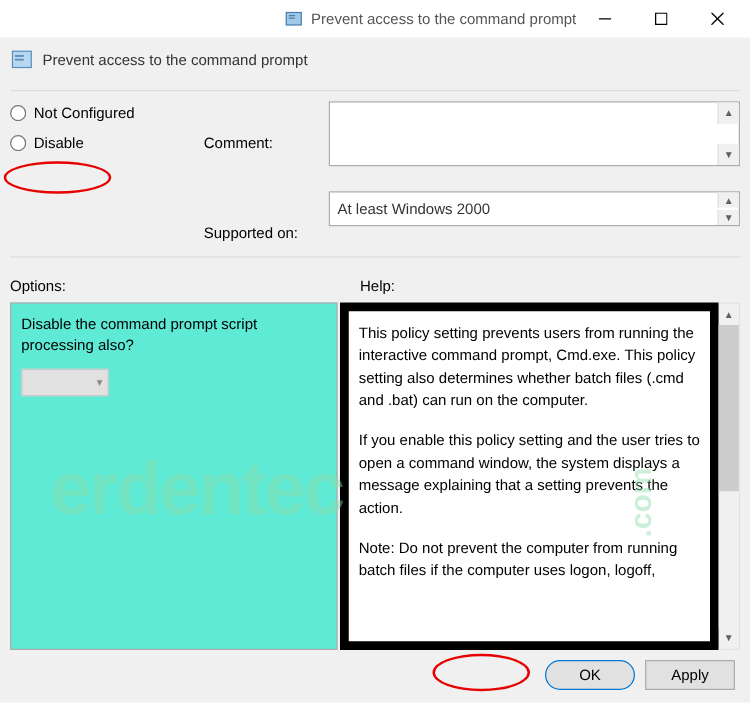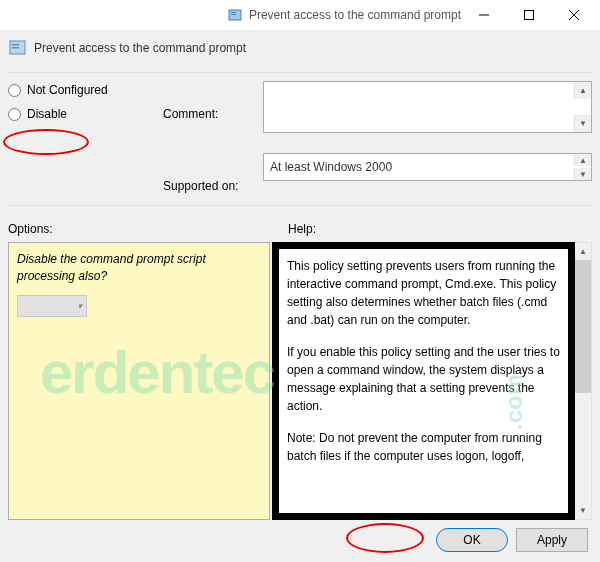--- a/index.html
+++ b/index.html
@@ -30,36 +30,36 @@
     .comment-box { flex: 1; background: #fff; border: 1px solid #abadb3; height: 52px; position: relative; }
     .scroll-arrow { width: 17px; height: 17px; background: #f0f0f0; border-left: 1px solid #e1e1e1; position: absolute; right: 0; display: flex; align-items: center; justify-content: center; color: #606060; font-size: 8px; }
     .scroll-arrow.top { top: 0; }
     .scroll-arrow.bottom { bottom: 0; }
     .support-box { flex: 1; background: #fff; border: 1px solid #abadb3; height: 28px; display: flex; align-items: center; padding: 0 6px; position: relative; color: #333; }
     .row3 { display: flex; gap: 30px; margin-top: 8px; }
     .opt-label { width: 250px; color: #000; }
     .help-label { flex: 1; color: #000; }
     .row4 { display: flex; gap: 2px; flex: 1; margin-top: 6px; min-height: 0; }
     .options-panel-wrap { width: 262px; display: flex; flex-direction: column; }
-    .options-panel { width: 262px; background: #fef9c3; border: 1px solid #abadb3; padding: 8px; display: flex; flex-direction: column; gap: 10px; flex: 1; font-style: italic; }
+    .options-panel { width: 262px; background: #5eead4; border: 1px solid #abadb3; padding: 8px; display: flex; flex-direction: column; gap: 10px; flex: 1; }
     .opt-text { color: #000; line-height: 1.4; }
     .dropdown-disabled { width: 70px; height: 22px; background: #e1e1e1; border: 1px solid #c8c8c8; display: flex; align-items: center; justify-content: flex-end; padding-right: 4px; color: #888; font-size: 9px; }
     .help-panel-wrap { flex: 1; display: flex; min-height: 0; }
     .help-panel { flex: 1; background: #fff; border: 7px solid #000000; padding: 8px; overflow: hidden; color: #000; line-height: 1.5; }
     .help-panel p { margin-bottom: 14px; }
     .help-scroll { width: 17px; background: #f0f0f0; border: 1px solid #e1e1e1; border-left: none; display: flex; flex-direction: column; }
     .help-scroll .track { flex: 1; background: #f0f0f0; position: relative; }
     .help-scroll .thumb { position: absolute; width: 100%; background: #cdcdcd; top: 0; height: 55%; }
     .help-scroll .arrow { height: 17px; display: flex; align-items: center; justify-content: center; color: #606060; font-size: 8px; }
     .footer { display: flex; justify-content: flex-end; gap: 8px; padding: 8px 4px 2px 0; position: relative; }
     .ok-circle { position: absolute; border: 2px solid #e60000; border-radius: 50%; pointer-events: none; }
     .btn-ok { border: 1px solid #0078d7; }
     .watermark {
       position: absolute;
-      top: 338px; left: 40px;
+      top: 356px; left: 40px;
       font-size: 60px;
       font-weight: 700;
       color: rgba(140, 220, 170, 0.45);
       letter-spacing: -2px;
       pointer-events: none;
       font-family: Arial, sans-serif;
       z-index: 5;
     }
     .watermark-com {
       position: absolute;

